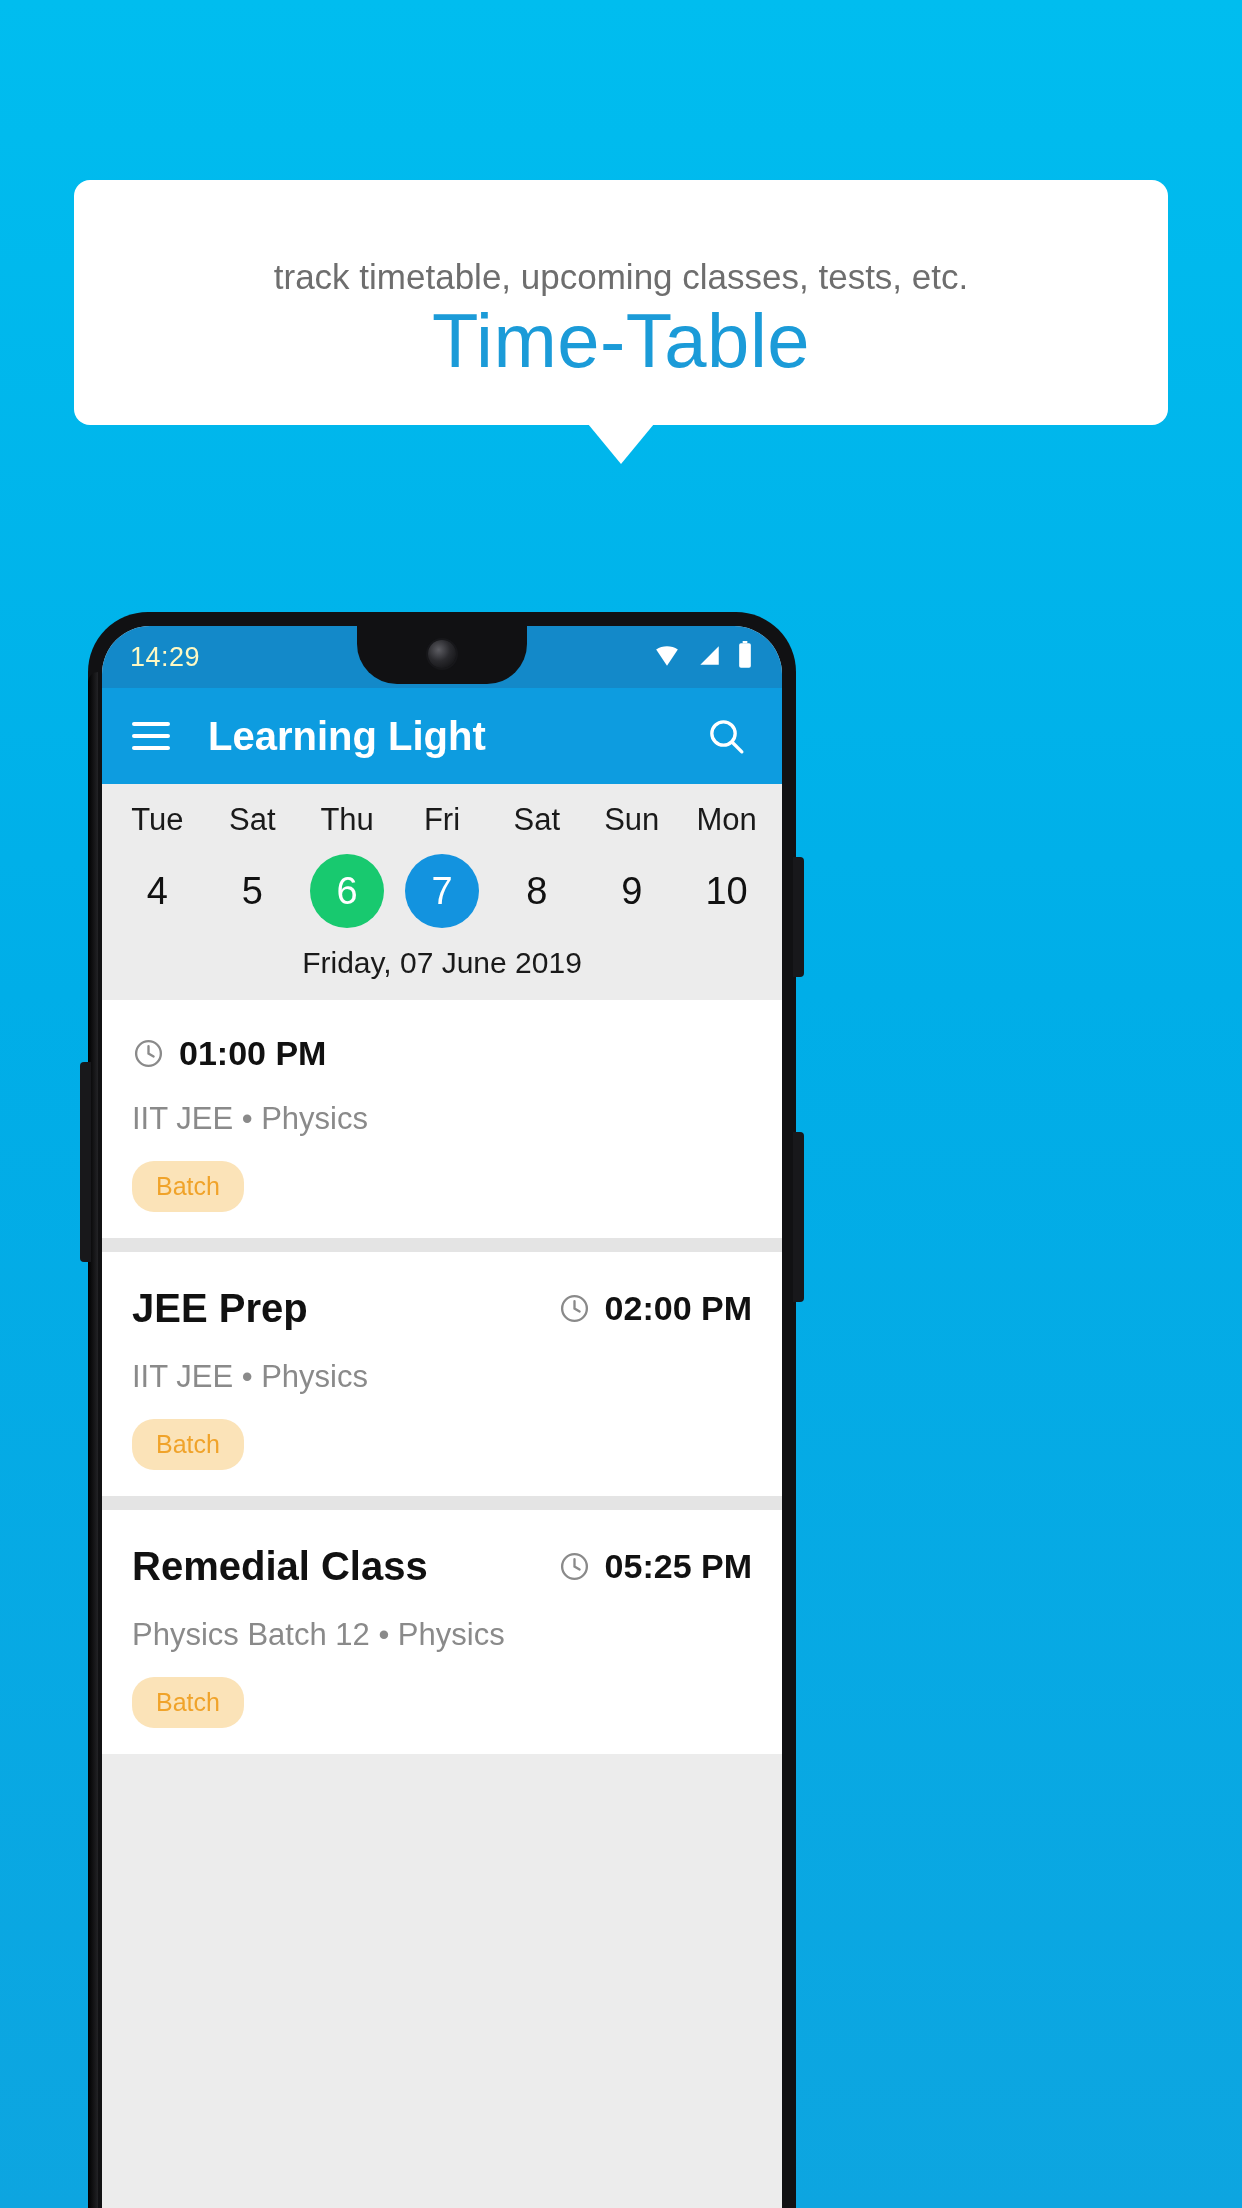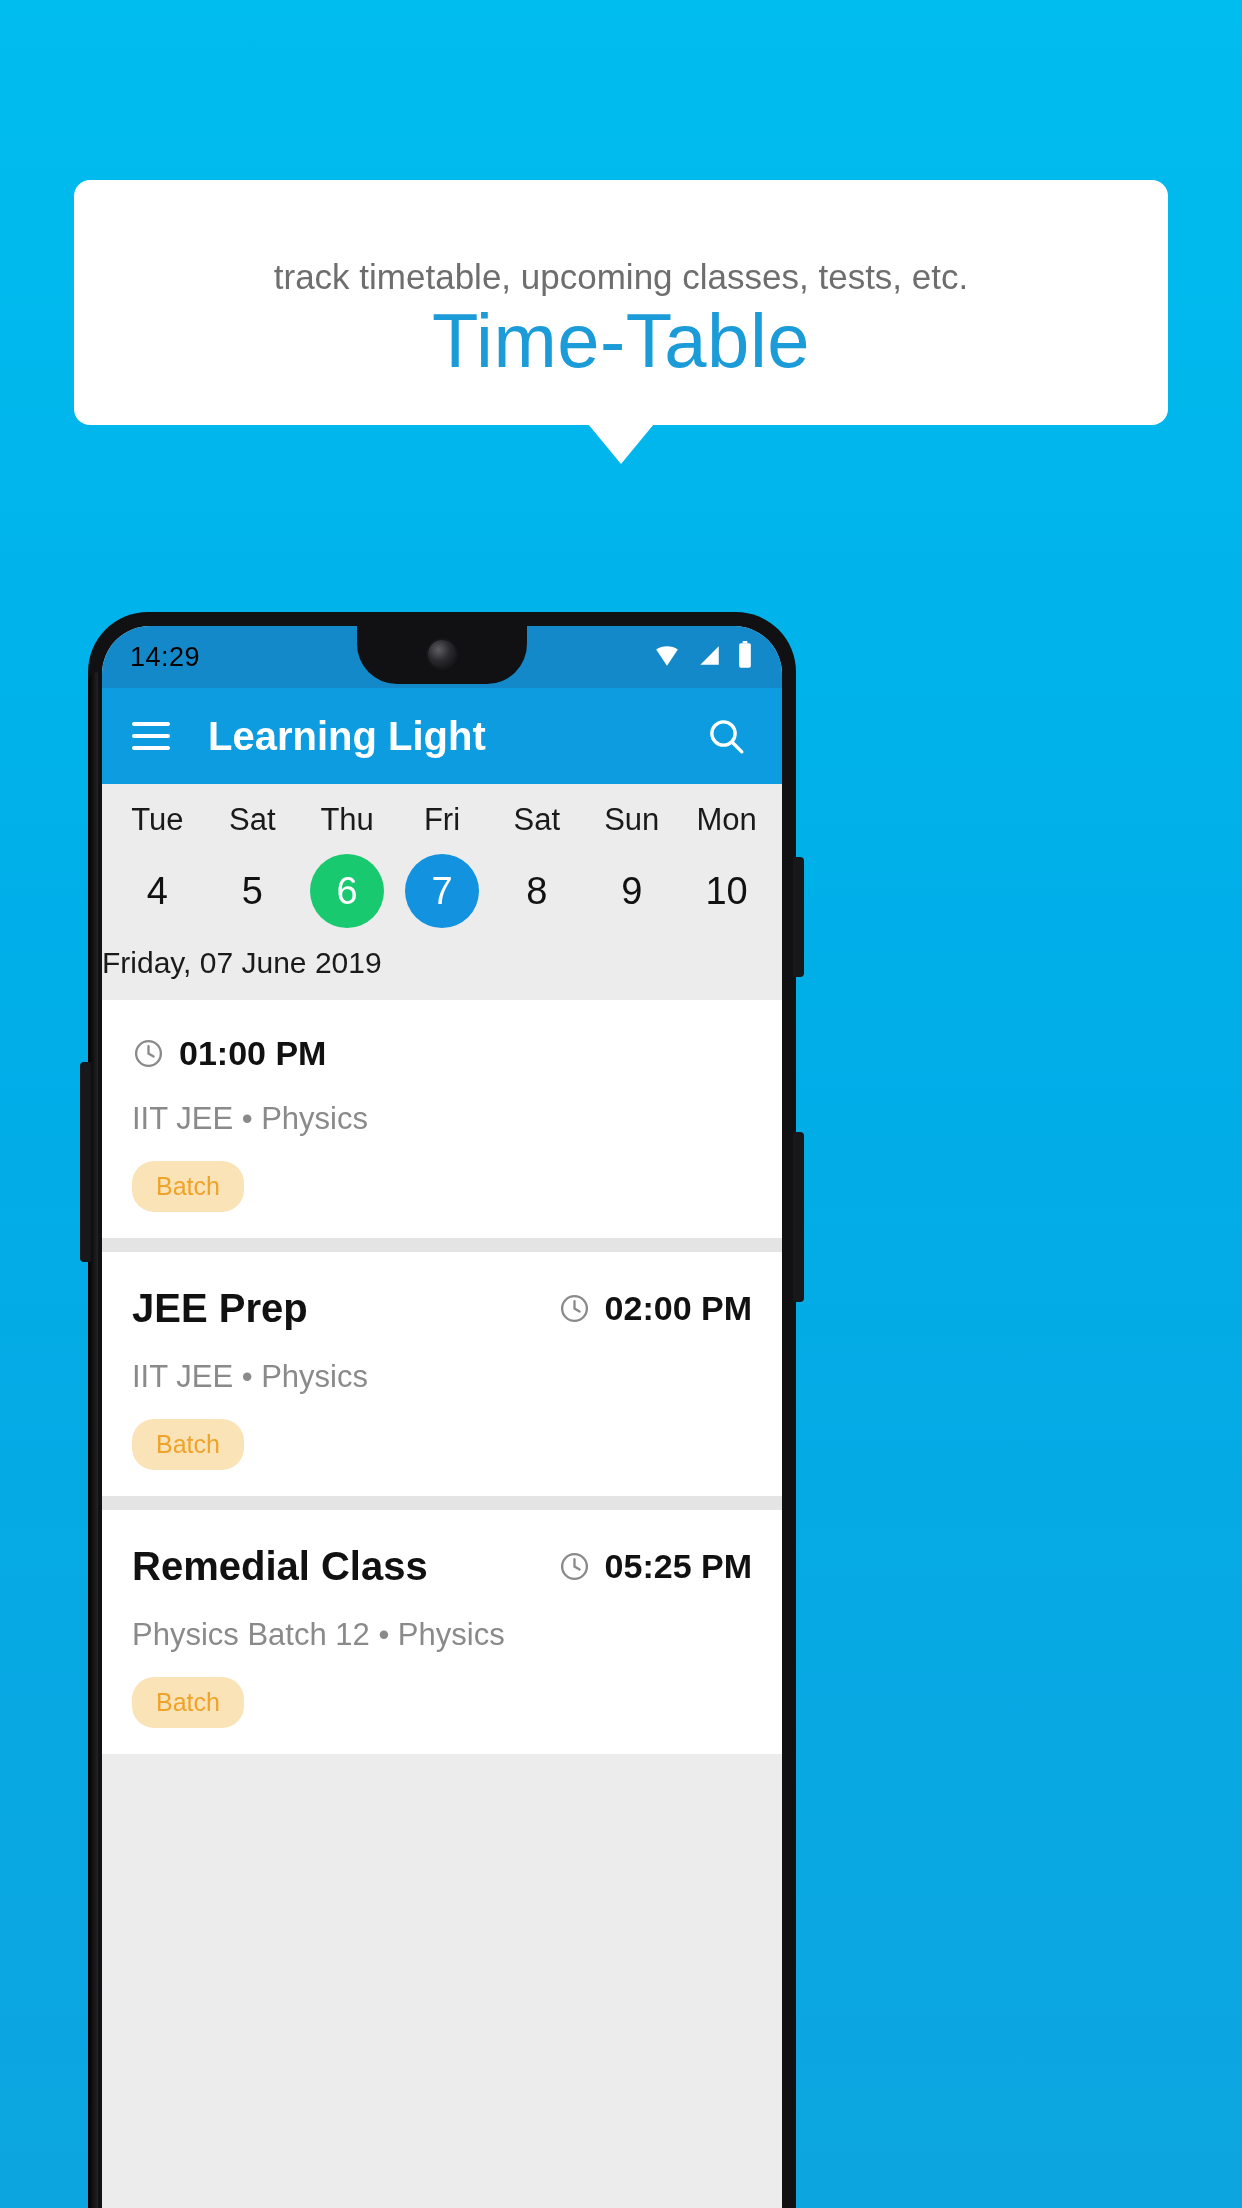--- a/index.html
+++ b/index.html
@@ -89,21 +89,21 @@
 
   
   #status-bar {
     position:relative;
     height:62px;
     background:#1389C9;
     display:flex;
     align-items:center;
     justify-content:space-between;
     padding:0 28px;
-    color:#000000;
+    color:#fef9c3;
   }
   #status-time { font-size:27px; font-weight:400; letter-spacing:0.5px; }
   #status-icons { display:flex; align-items:center; gap:13px; }
 
   
   #notch {
     position:absolute;
     left:50%; top:0;
     transform:translateX(-50%);
     width:170px; height:58px;
@@ -153,21 +153,21 @@
     color:#111;
     width:74px; height:74px;
     line-height:74px;
     margin:0 auto;
     border-radius:50%;
     text-align:center;
   }
   .day-num.today  { background:#18C96F; color:#fff; }
   .day-num.select { background:#1393DF; color:#fff; }
   #full-date {
-    text-align:left;
+    text-align:center;
     font-size:30px;
     color:#1a1a1a;
     margin-top:18px;
     padding-bottom:10px;
   }
 
   
   #event-list { background:#E4E4E4; }
   .event-card {
     background:#fff;

